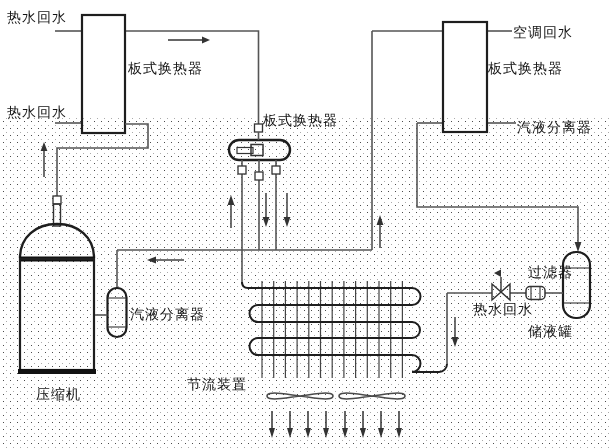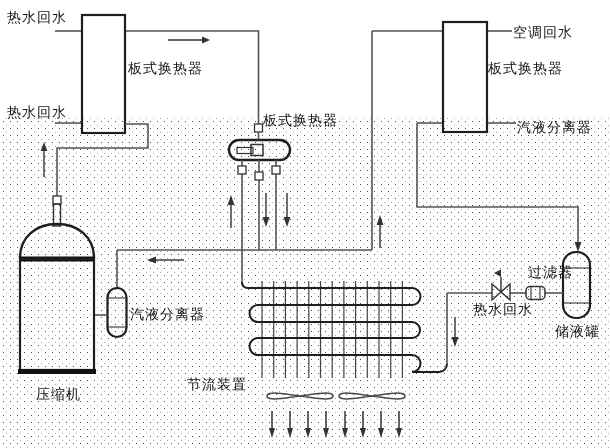--- a/index.html
+++ b/index.html
@@ -207,15 +207,15 @@
   <div class="lbl" style="left:128px;top:60px">板式换热器</div>
   <div class="lbl" style="left:263px;top:112px">板式换热器</div>
   <div class="lbl" style="left:513px;top:24px">空调回水</div>
   <div class="lbl" style="left:488px;top:60px">板式换热器</div>
   <div class="lbl" style="left:517px;top:119px">汽液分离器</div>
   <div class="lbl" style="left:130px;top:306px">汽液分离器</div>
   <div class="lbl" style="left:36px;top:386px">压缩机</div>
   <div class="lbl" style="left:187px;top:376px">节流装置</div>
   <div class="lbl" style="left:528px;top:264px">过滤器</div>
   <div class="lbl" style="left:473px;top:301px">热水回水</div>
-  <div class="lbl" style="left:555px;top:323px">储液罐</div>
+  <div class="lbl" style="left:528px;top:323px">储液罐</div>
 
 </div>
 
 </body></html>

